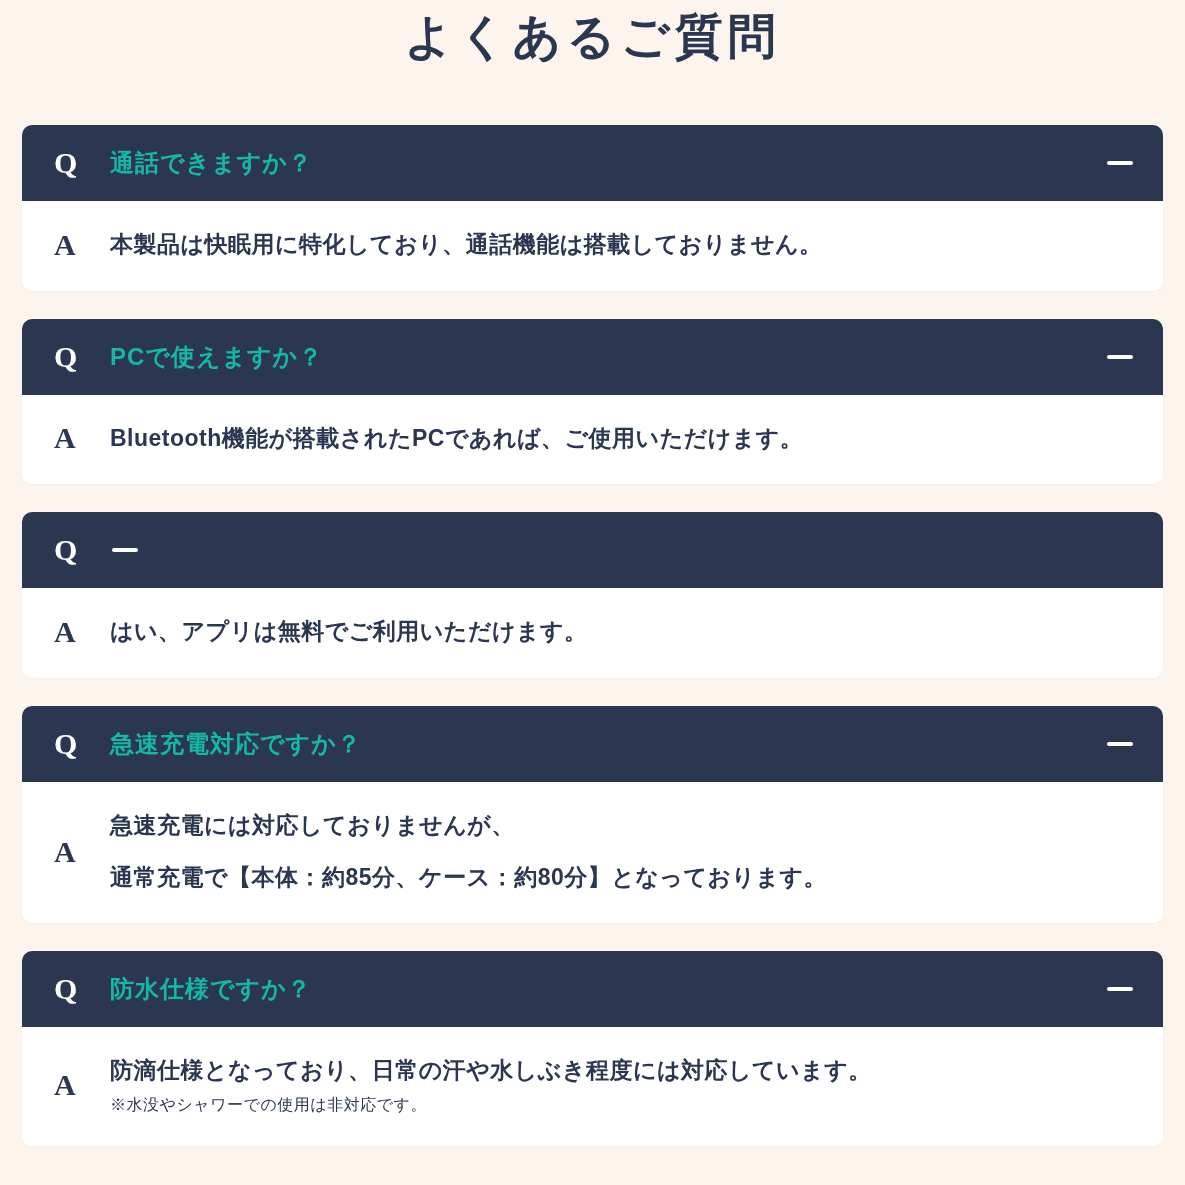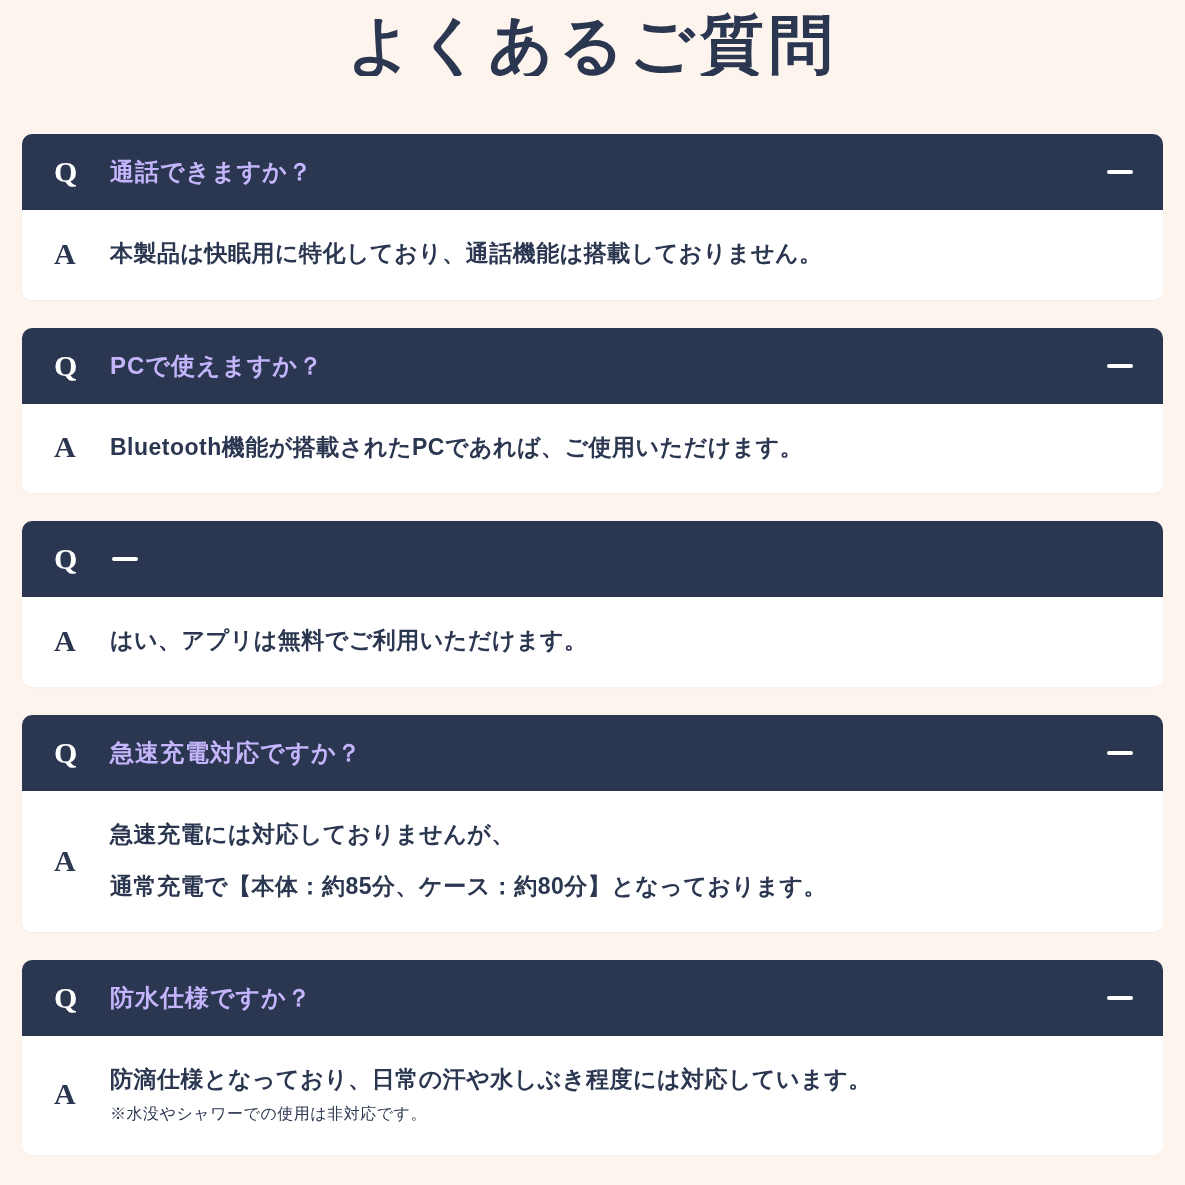--- a/index.html
+++ b/index.html
@@ -17,24 +17,24 @@
     position: relative;
     width: 1185px;
     height: 1185px;
     background: #fdf4ee;
     box-sizing: border-box;
   }
   .page-title {
     text-align: center;
     font-family: "Liberation Serif", serif;
     font-weight: 700;
-    font-size: 64px;
+    font-size: 48px;
     letter-spacing: 5px;
     color: #2b3750;
-    margin: 12px;
+    margin: 3px;
     padding: 0 0 0 0;
     line-height: 68px;
     height: 64px;
     overflow: hidden;
   }
   .faq-list {
     margin-top: 58px;
     padding: 0 22px;
   }
   .faq-item {
@@ -61,21 +61,21 @@
     width: 56px;
     flex: 0 0 56px;
     color: #ffffff;
     letter-spacing: 0;
   }
   .q-text {
     flex: 1 1 auto;
     font-size: 24px;
     font-weight: 700;
     letter-spacing: 1px;
-    color: #c4b5fd;
+    color: #14b8a6;
   }
   .toggle-icon {
     flex: 0 0 auto;
     width: 30px;
     height: 30px;
     position: relative;
   }
   .toggle-icon::before {
     content: "";
     position: absolute;

